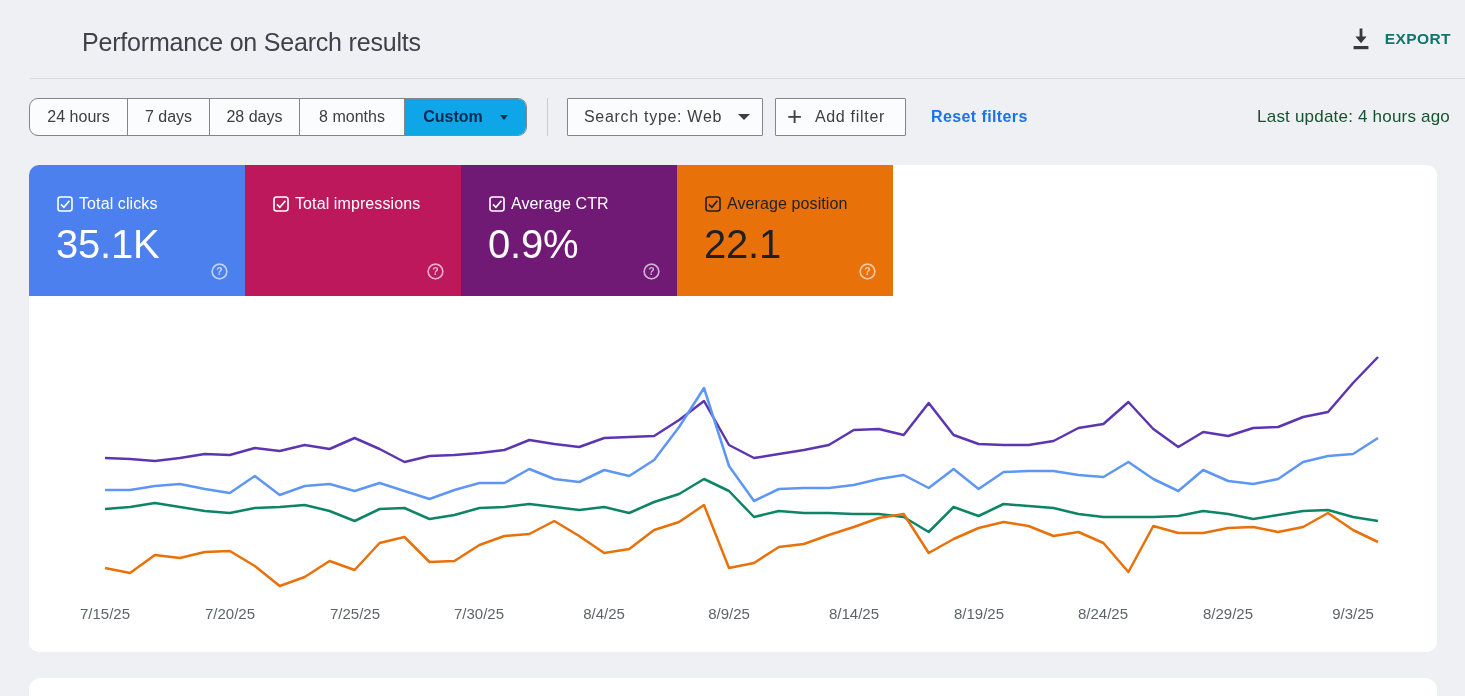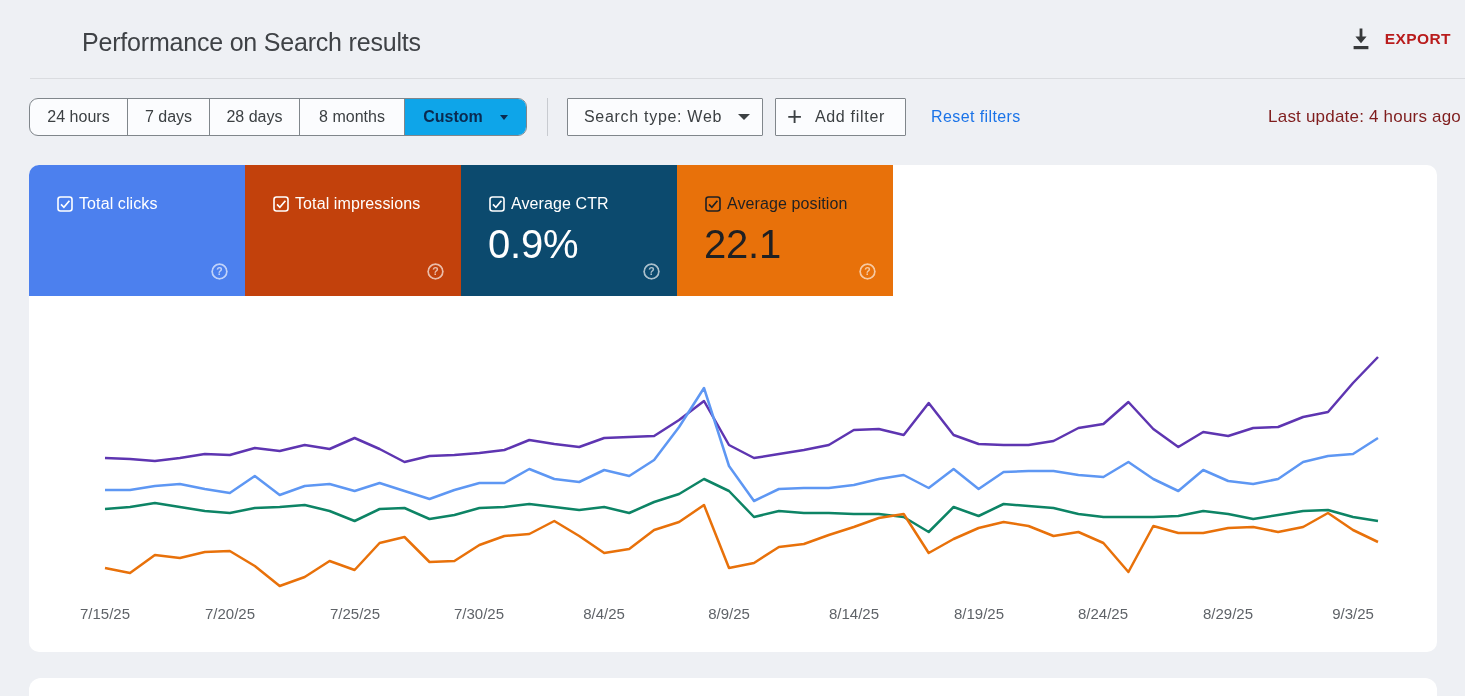--- a/index.html
+++ b/index.html
@@ -1,45 +1,45 @@
 <!DOCTYPE html>
 <html><head>
 <meta charset="utf-8">
 <style>
   * { margin:0; padding:0; box-sizing:border-box; }
   html,body { width:1465px; height:696px; overflow:hidden; }
   body { background:#eef0f4; font-family:"Liberation Sans", sans-serif; position:relative; }
   .title { position:absolute; left:34px; top:28px; font-size:25px; color:#3f4246; letter-spacing:-0.2px;margin-left:48px; }
-  .export { position:absolute; right:14px; top:28px; color:#b91c1c; font-size:15.5px; font-weight:bold; letter-spacing:0.4px; display:flex; align-items:center;justify-content:space-between; }
+  .export { position:absolute; right:14px; top:28px; color:#0f766e; font-size:15.5px; font-weight:bold; letter-spacing:0.4px; display:flex; align-items:center;justify-content:space-between; }
   .export svg { margin-right:14px; }
   .divider { position:absolute; left:30px; right:0; top:78px; height:1px; background:#dadce0; }
 
   
   .seg { position:absolute; left:29px; top:98px; height:38px; display:flex; border:1px solid #80868b; border-radius:9px; overflow:hidden; background:#fbfcfe; }
   .seg .s { display:flex; align-items:center; justify-content:center; font-size:16px; color:#3c4043; border-right:1px solid #80868b; }
   .seg .s:last-child { border-right:none; }
   .s1{width:98px;} .s2{width:82px;text-align:right;} .s3{width:90px;} .s4{width:105px;}
   .s5{width:121px; background:#0ea5e9; color:#0a2a50 !important; font-weight:bold;}
   .caret { width:0; height:0; border-left:4.5px solid transparent; border-right:4.5px solid transparent; border-top:5px solid #0a2a50; margin-left:17px; }
   .vsep { position:absolute; left:547px; top:98px; height:38px; width:1px; background:#c8cbd0; }
   .pill { position:absolute; top:98px; height:38px; border:1px solid #80868b; border-radius:1px; background:#fbfcfe; display:flex; align-items:center; font-size:16px; color:#3c4043; letter-spacing:0.7px; }
   .ptype { left:567px; width:196px; padding-left:16px; }
   .ptype .caret2 { width:0; height:0; border-left:6.5px solid transparent; border-right:6.5px solid transparent; border-top:6.5px solid #3c4043; margin-left:16px; }
   .pfilter { left:775px; width:131px; padding-left:11px; }
   .plus { font-size:26px; font-weight:400; color:#3c4043; margin-right:12px; line-height:1; margin-top:-3px; }
-  .reset { position:absolute; left:931px; top:108px; font-size:16px; color:#1a73e8; font-weight:normal; letter-spacing:0.4px;}
-  .lastupd { position:absolute; right:4px; top:107px; font-size:17px; color:#7f1d1d; letter-spacing:0.2px; }
+  .reset { position:absolute; left:931px; top:108px; font-size:16px; color:#1a73e8; font-weight:bold; letter-spacing:0.4px;}
+  .lastupd { position:absolute; right:15px; top:107px; font-size:17px; color:#14532d; letter-spacing:0.2px; }
 
   
   .panel { position:absolute; left:29px; top:165px; width:1408px; height:487px; background:#fff; border-radius:10px; }
   .cards { position:absolute; left:0; top:0; display:flex; }
   .card { width:216px; height:131px; position:relative; color:#fff; }
   .card.c1 { background:#4c80ee; border-top-left-radius:10px; }
-  .card.c2 { background:#c2410c; }
-  .card.c3 { background:#0c4a6e; }
+  .card.c2 { background:#be185d; }
+  .card.c3 { background:#701a75; }
   .card.c4 { background:#e8710a; color:#1f2023; }
   .chk { position:absolute; left:28px; top:31px; width:16px; height:16px; }
   .clabel { position:absolute; left:50px; top:30px; font-size:16px; font-weight:normal; letter-spacing:0.1px; }
   .cnum { position:absolute; left:27px; top:57px; font-size:40px; letter-spacing:-0.2px; }
   .help { position:absolute; right:17px; bottom:16px; width:17px; height:17px; border-radius:50%; opacity:0.65; }
   .c4 .help { opacity:0.62; }
 
   .panel2 { position:absolute; left:29px; top:678px; width:1408px; height:30px; background:#fff; border-radius:12px 12px 0 0; }
 </style>
 </head>
@@ -68,20 +68,21 @@
   <div class="lastupd">Last update: 4 hours ago</div>
 
   <div class="panel">
     <div class="cards">
       <div class="card c1">
         <svg class="chk" viewBox="0 0 16 16">
           <rect x="1" y="1" width="14" height="14" rx="2.5" fill="none" stroke="#fff" stroke-width="1.6"></rect>
           <path d="M4 8.4 l2.9 2.9 L12.4 4.8" stroke="#fff" stroke-width="1.7" fill="none"></path>
         </svg>
         <div class="clabel">Total clicks</div>
+        <div class="cnum">35.1K</div>
         <svg class="help" viewBox="0 0 17 17">
           <circle cx="8.5" cy="8.5" r="7.4" fill="none" stroke="#fff" stroke-width="1.8"></circle>
           <text x="8.5" y="12.2" text-anchor="middle" font-size="10.5" font-weight="bold" fill="#fff" font-family="Liberation Sans">?</text>
         </svg>
       </div>
       <div class="card c2">
         <svg class="chk" viewBox="0 0 16 16">
           <rect x="1" y="1" width="14" height="14" rx="2.5" fill="none" stroke="#fff" stroke-width="1.6"></rect>
           <path d="M4 8.4 l2.9 2.9 L12.4 4.8" stroke="#fff" stroke-width="1.7" fill="none"></path>
         </svg>

